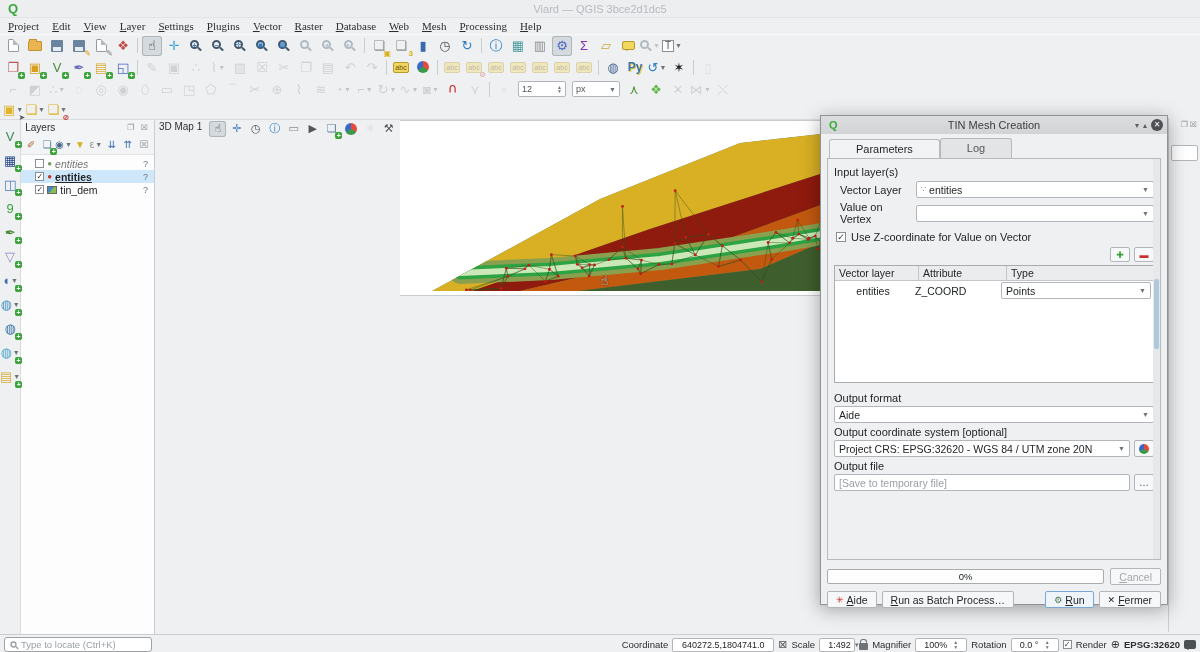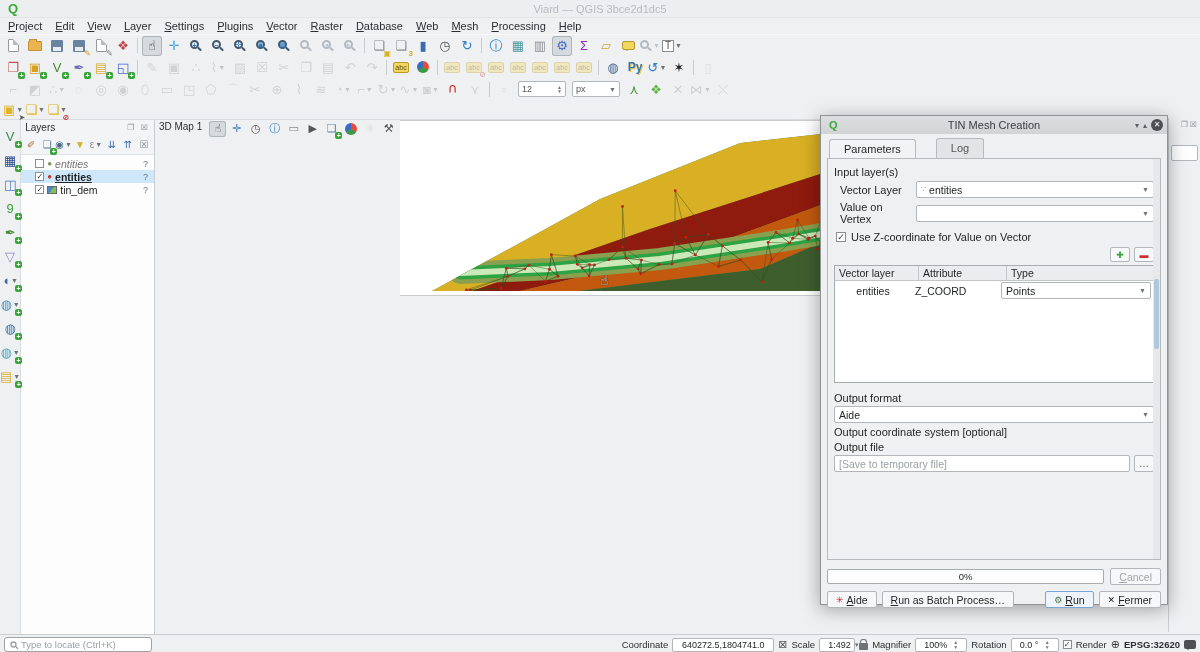--- a/index.html
+++ b/index.html
@@ -4,21 +4,21 @@
 <style>
   html,body{margin:0;padding:0;width:1200px;height:652px;overflow:hidden;
     font-family:"Liberation Sans","DejaVu Sans",sans-serif;background:#eff0f1;color:#232627;}
   *{box-sizing:border-box;}
 
   
   #titlebar{height:18px;background:#eceef0;display:flex;align-items:center;position:relative;border-bottom:1px solid #e2e4e6;}
   .qlogo{font-weight:bold;color:#39a939;font-size:13px;margin-left:8px;line-height:1;}
   #win-title{position:absolute;left:0;right:0;text-align:center;font-size:11px;color:#b7bbc0;}
   #menubar{height:16px;display:flex;align-items:center;padding-left:8px;background:#eff0f1;}
-  .menu-item{display:inline-block;font-size:11px;color:#2b2e30;margin-right:13px;cursor:default;}
+  .menu-item{display:inline-block;font-size:11px;color:#2b2e30;margin-right:13px;cursor:default;font-family:Liberation Serif, serif;}
   .menu-item::first-letter{text-decoration:underline;}
 
   
   .tbrow{display:flex;align-items:center;padding:0 2px;background:#eff0f1;}
   #tbrow1{height:22px;border-top:1px solid #f7f8f9;}
   #tbrow2{height:22px;}
   #tbrow3{height:22px;}
   #tbrow4{height:20px;border-bottom:1px solid #d9dcde;}
   .tbtn{min-width:20px;height:20px;display:inline-flex;align-items:center;justify-content:center;
     position:relative;border-radius:3px;margin:0 1px;flex:none;}
@@ -90,21 +90,21 @@
 
   
   #dialog{position:absolute;left:820px;top:115px;width:348px;height:490px;background:#eff0f1;
     border:1px solid #8f9396;box-shadow:0 4px 18px rgba(0,0,0,.35);z-index:50;display:flex;flex-direction:column;}
   #dlg-titlebar{height:18px;background:linear-gradient(#dcdddf,#d2d3d5);display:flex;align-items:center;position:relative;flex:none;}
   #dlg-title{position:absolute;left:0;right:0;text-align:center;font-size:11px;color:#3a3d40;}
   #dlg-btns{margin-left:auto;display:flex;align-items:center;gap:4px;padding-right:4px;z-index:1;}
   .dlg-chev{font-size:8px;color:#5a5e62;}
   .dlg-close{width:12px;height:12px;border-radius:50%;background:#4d5053;color:#fff;font-size:8px;line-height:12px;text-align:center;}
   #dlg-tabs{display:flex;padding:4px 8px 0 8px;flex:none;}
-  .tab{font-size:11px;padding:3px 14px;border:1px solid #b6babd;border-bottom:none;border-radius:3px 3px 0 0;background:#e2e4e6;color:#555;margin-right:20px;}
+  .tab{font-size:11px;padding:3px 26px;border:1px solid #b6babd;border-bottom:none;border-radius:3px 3px 0 0;background:#e2e4e6;color:#555;margin-right:0;}
   .tab.active{background:#f2f3f4;color:#232627;position:relative;top:1px;padding-bottom:4px;}
   #dlg-pane{margin:0 6px;border:1px solid #b6babd;background:#eff0f1;height:402px;padding:4px 6px;position:relative;flex:none;}
   .dlg-label{font-size:11px;margin:3px 0 2px 0;}
   .frow{display:flex;align-items:center;margin:3px 0;}
   .frow .flabel{width:82px;font-size:11px;padding-left:6px;}
   .combo{flex:1;height:17px;background:#fff;border:1px solid #b2b6ba;border-radius:2px;display:flex;align-items:center;
     font-size:10.5px;padding:0 4px;position:relative;color:#232627;}
   .combo .caret{margin-left:auto;font-size:7px;color:#6d7377;}
   .combo .pticon{color:#8a8f93;font-size:8px;margin-right:3px;}
   .chkrow{display:flex;align-items:center;gap:5px;margin:6px 0 4px 2px;font-size:11px;}
@@ -2081,20 +2081,29 @@
 
     <div class="dlg-label" style="margin-top:9px">Output format</div>
     <div class="outrow">
       <span class="combo">
         <span>Aide</span>
         <span class="caret">▼</span>
       </span>
     </div>
 
     <div class="dlg-label">Output coordinate system [optional]</div>
+    <div class="outrow">
+      <span class="combo">
+        <span>Project CRS: EPSG:32620 - WGS 84 / UTM zone 20N</span>
+        <span class="caret">▼</span>
+      </span>
+      <span class="sq-btn">
+        <span class="i-wheel" style="width:10px;height:10px;"></span>
+      </span>
+    </div>
 
     <div class="dlg-label">Output file</div>
     <div class="outrow">
       <span class="txtinput">[Save to temporary file]</span>
       <span class="sq-btn">…</span>
     </div>
 
     <div class="pane-scrollbar">
         <div class="pane-thumb"></div>
       </div>

